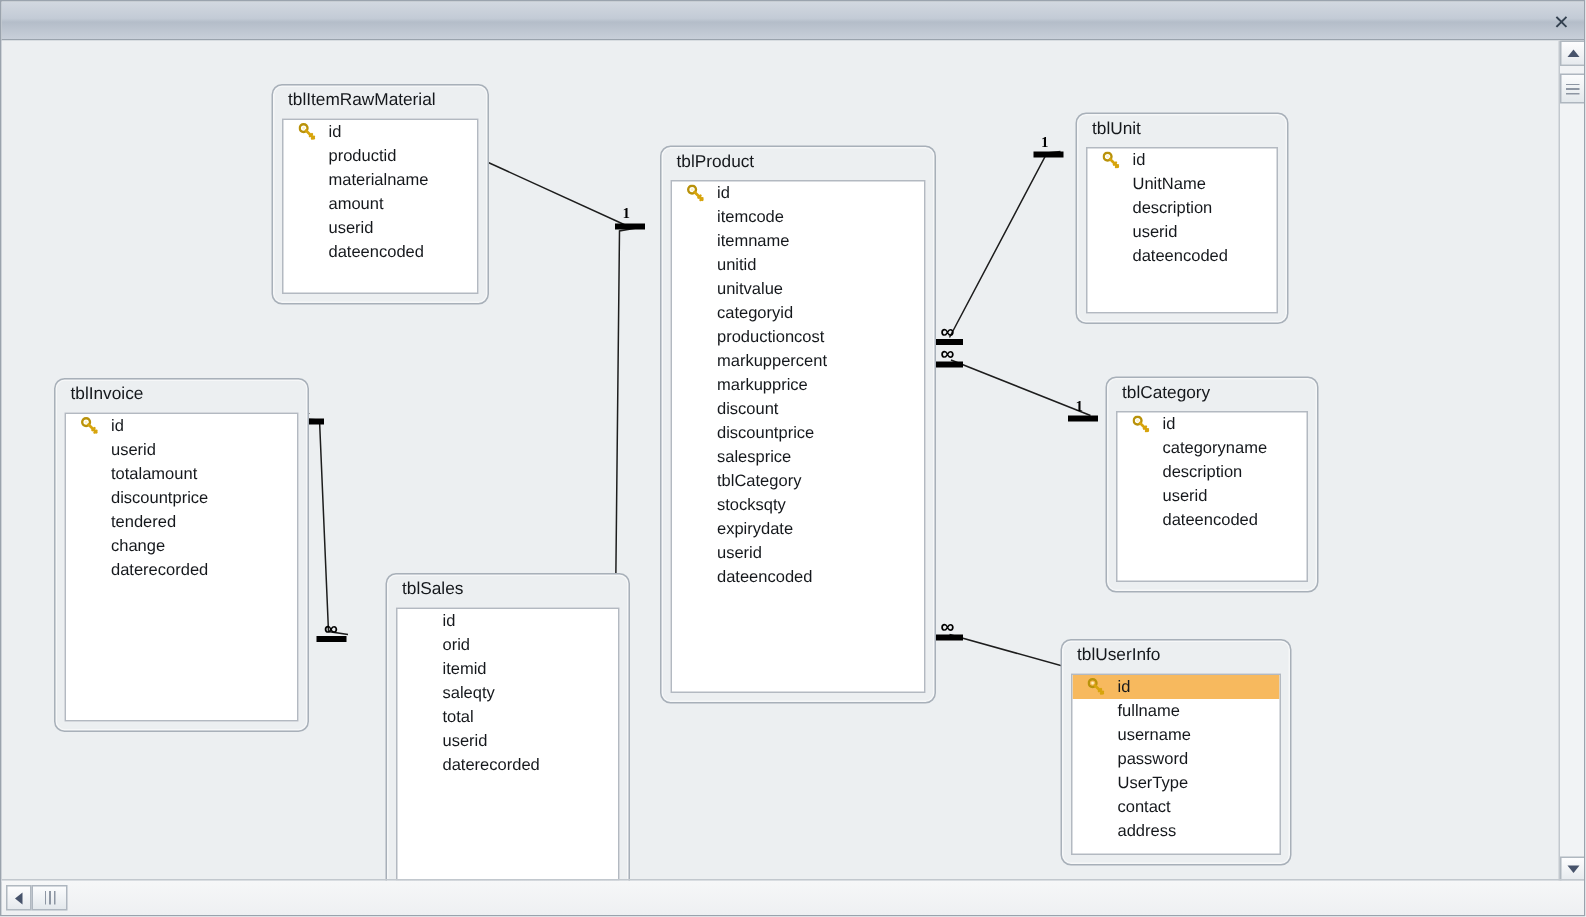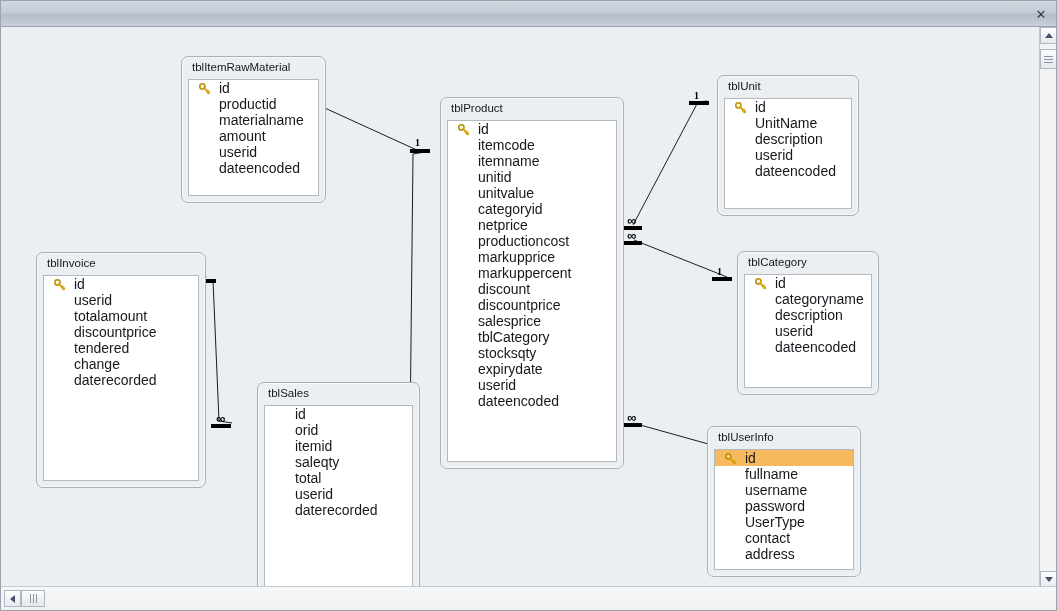--- a/index.html
+++ b/index.html
@@ -125,21 +125,21 @@
     background: #ffffff;
     border: 1px solid #b3b9c1;
     box-sizing: border-box;
     overflow: hidden;
   }
   .fld {
     position: relative;
     height: 16px;
     line-height: 16px;
     padding-left: 30px;
-    font-size: 14px;
+    font-size: 11px;
     color: #15181c;
     white-space: nowrap;
     box-sizing: border-box;
   }
   .fld.sel {
     background: #f7b95e;
   }
   .key-icon {
     position: absolute;
     left: 10px;
@@ -333,24 +333,23 @@
                   <circle cx="3.4" cy="3.4" r="0.9" fill="#fdf3c0"></circle>
                   <path d="M5 5 L10.2 10.2" stroke="#d7a40c" stroke-width="1.8" stroke-linecap="round"></path>
                   <path d="M7.6 8.8 L9 7.4" stroke="#d7a40c" stroke-width="1.6" stroke-linecap="round"></path>
                   <path d="M9 10.4 L10.3 9.1" stroke="#d7a40c" stroke-width="1.6" stroke-linecap="round"></path>
                 </svg></span><span>id</span></div>
             <div class="fld"><span>itemcode</span></div>
             <div class="fld"><span>itemname</span></div>
             <div class="fld"><span>unitid</span></div>
             <div class="fld"><span>unitvalue</span></div>
             <div class="fld"><span>categoryid</span></div>
-            <div class="fld"><span>netprice</span></div>
             <div class="fld"><span>productioncost</span></div>
+            <div class="fld"><span>markuppercent</span></div>
             <div class="fld"><span>markupprice</span></div>
-            <div class="fld"><span>markuppercent</span></div>
             <div class="fld"><span>discount</span></div>
             <div class="fld"><span>discountprice</span></div>
             <div class="fld"><span>salesprice</span></div>
             <div class="fld"><span>tblCategory</span></div>
             <div class="fld"><span>stocksqty</span></div>
             <div class="fld"><span>expirydate</span></div>
             <div class="fld"><span>userid</span></div>
             <div class="fld"><span>dateencoded</span></div>
           </div>
         </div>

